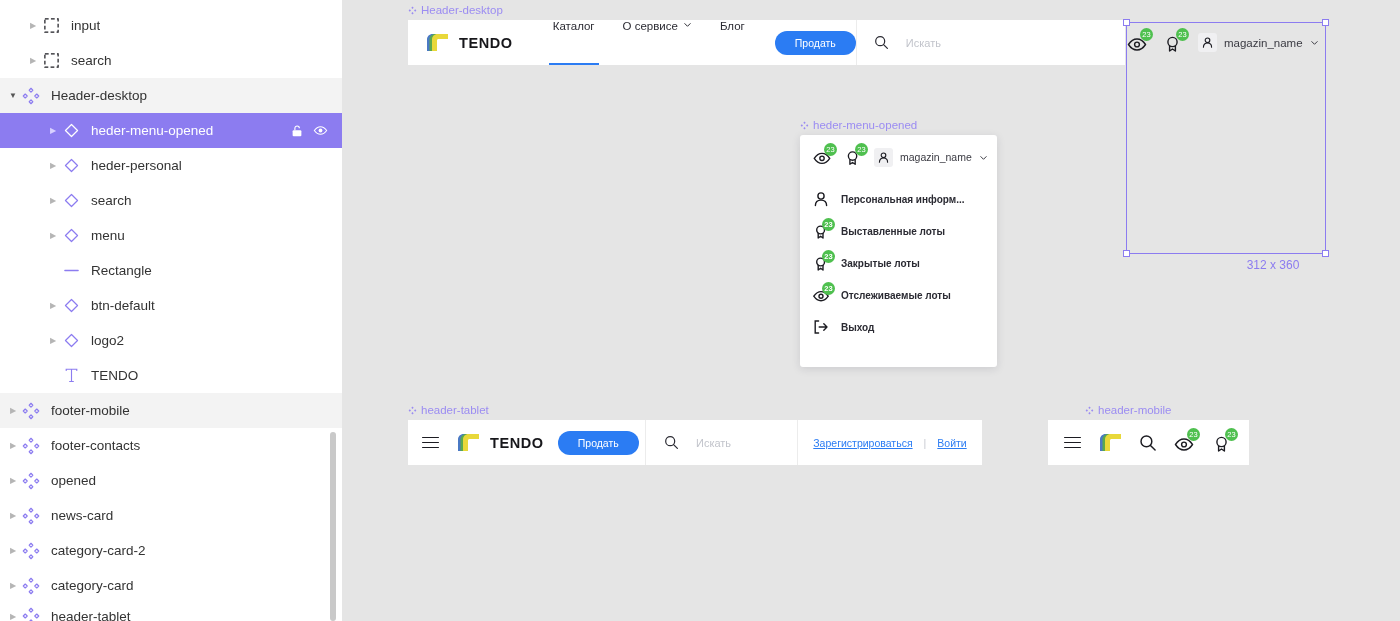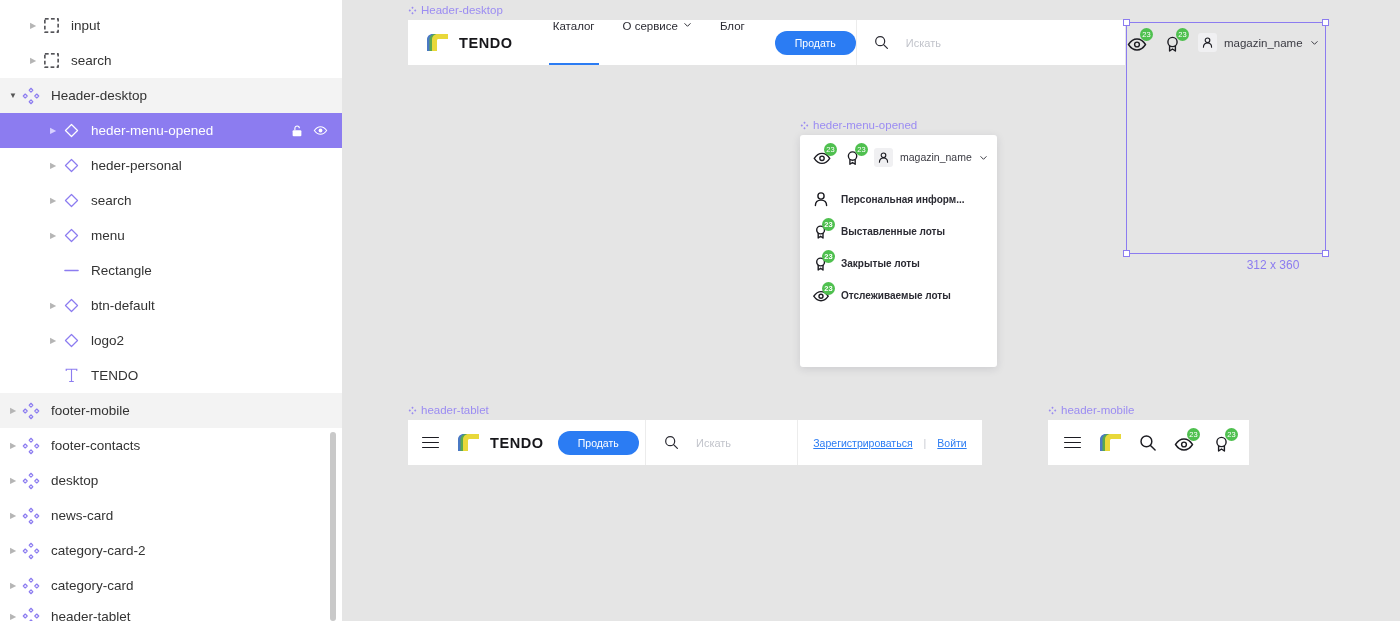--- a/index.html
+++ b/index.html
@@ -342,21 +342,21 @@
           </span>
           <span class="lname">footer-contacts</span>
         </div>
         <div class="layer-row ind0">
           <span class="twisty">▶</span>
           <span class="licon">
             <svg width="18" height="18" viewBox="0 0 20 20">
               <path d="M10 1.4 12 3.6 10 5.8 8 3.6Z M16.4 7.8 18.6 10 16.4 12.2 14.2 10Z M3.6 7.8 5.8 10 3.6 12.2 1.4 10Z M10 14.2 12 16.4 10 18.6 8 16.4Z" fill="none" stroke="#8c7cf0" stroke-width="1.3" stroke-linejoin="round"></path>
             </svg>
           </span>
-          <span class="lname">desktop</span>
+          <span class="lname">opened</span>
         </div>
         <div class="layer-row ind0">
           <span class="twisty">▶</span>
           <span class="licon">
             <svg width="18" height="18" viewBox="0 0 20 20">
               <path d="M10 1.4 12 3.6 10 5.8 8 3.6Z M16.4 7.8 18.6 10 16.4 12.2 14.2 10Z M3.6 7.8 5.8 10 3.6 12.2 1.4 10Z M10 14.2 12 16.4 10 18.6 8 16.4Z" fill="none" stroke="#8c7cf0" stroke-width="1.3" stroke-linejoin="round"></path>
             </svg>
           </span>
           <span class="lname">news-card</span>
         </div>
@@ -558,20 +558,29 @@
           <div class="menu-item">
             <span class="mi-ic">
               <svg width="18" height="18" viewBox="0 0 18 18">
                 <path d="M1.8 10.2 C4 7 6.6 5.6 9 5.6 C11.4 5.6 14 7 16.2 10.2 C14 13.4 11.4 14.8 9 14.8 C6.6 14.8 4 13.4 1.8 10.2 Z" fill="none" stroke="#1c1c22" stroke-width="1.4"></path>
                 <circle cx="9" cy="10.2" r="2" fill="none" stroke="#1c1c22" stroke-width="1.4"></circle>
               </svg>
               <span class="badge">23</span>
             </span>
             <span>Отслеживаемые лоты</span>
           </div>
+          <div class="menu-item">
+            <span class="mi-ic">
+              <svg width="18" height="18" viewBox="0 0 18 18">
+                <path d="M6.6 3 L3.2 3 L3.2 15 L6.6 15" fill="none" stroke="#1c1c22" stroke-width="1.4" stroke-linecap="round"></path>
+                <path d="M7.2 9 L15 9 M11.8 5.8 L15 9 L11.8 12.2" fill="none" stroke="#1c1c22" stroke-width="1.4" stroke-linecap="round" stroke-linejoin="round"></path>
+              </svg>
+            </span>
+            <span>Выход</span>
+          </div>
         </div>
     </div>
 
     <div class="frame-label" style="left:65px; top:404px;">
       <span>
         <svg width="9" height="9" viewBox="0 0 10 10">
             <path d="M5 0.6 6.3 2 5 3.4 3.7 2Z M8 3.6 9.3 5 8 6.4 6.7 5Z M2 3.6 3.3 5 2 6.4 0.7 5Z M5 6.6 6.3 8 5 9.4 3.7 8Z" fill="#9b8cf2"></path>
           </svg>
       </span>
       <span>header-tablet</span>
@@ -607,21 +616,21 @@
           <span class="search-ph">Искать</span>
         </div>
       </div>
       <div id="ht-c">
         <span class="link-blue">Зарегистрироваться</span>
         <span class="sep-bar">|</span>
         <span class="link-blue">Войти</span>
       </div>
     </div>
 
-    <div class="frame-label" style="left:705px; top:404px;">
+    <div class="frame-label" style="left:742px; top:404px;">
       <span>
         <svg width="9" height="9" viewBox="0 0 10 10">
             <path d="M5 0.6 6.3 2 5 3.4 3.7 2Z M8 3.6 9.3 5 8 6.4 6.7 5Z M2 3.6 3.3 5 2 6.4 0.7 5Z M5 6.6 6.3 8 5 9.4 3.7 8Z" fill="#9b8cf2"></path>
           </svg>
       </span>
       <span>header-mobile</span>
     </div>
 
     <div class="frame" id="f-mobile">
       <div class="burger">

